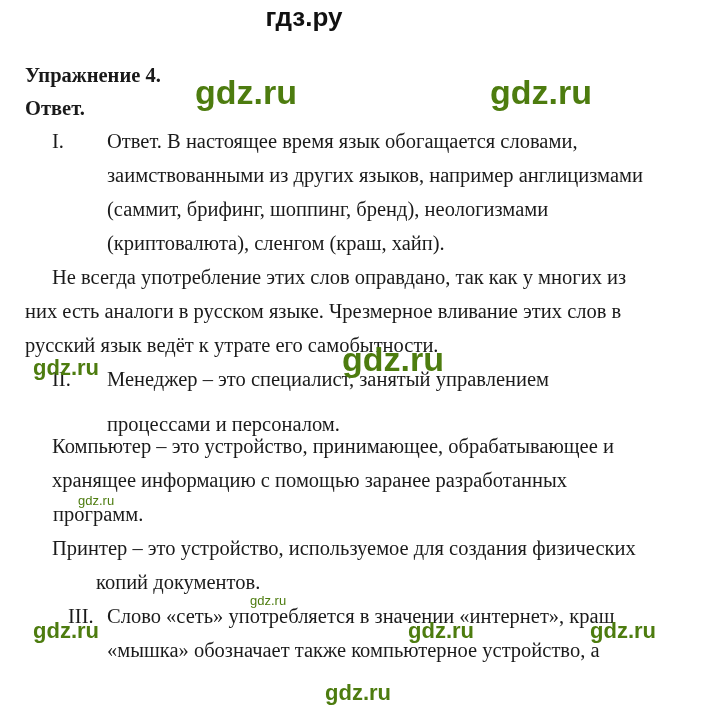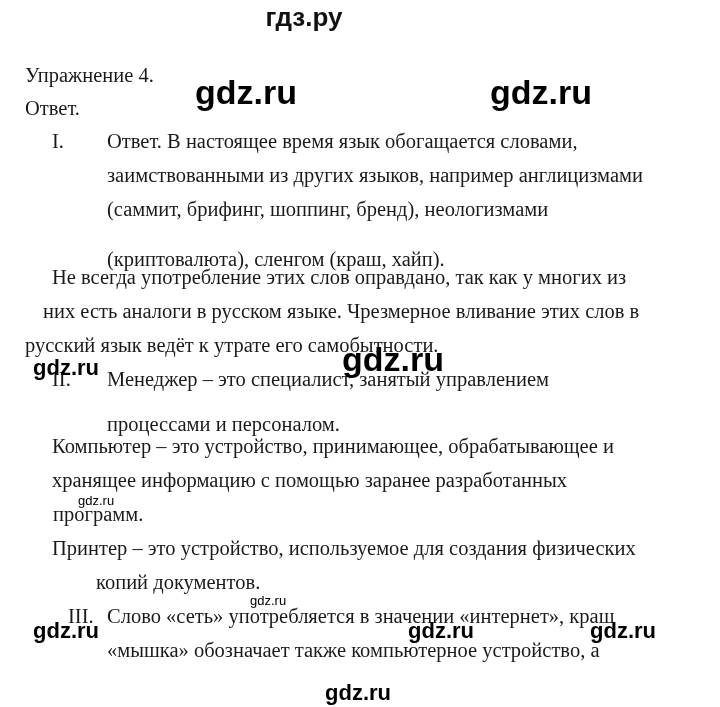--- a/index.html
+++ b/index.html
@@ -6,45 +6,45 @@
     body {
       width: 720px; height: 707px; position: relative; overflow: hidden;
       font-family: "Liberation Serif", serif; color: #1a1a1a;
     }
     .site-header {
       position: absolute; left: 0; top: 2px; width: 608px; text-align: center;
       font-family: "Liberation Sans", sans-serif; font-weight: bold;
       font-size: 26px; color: #111;
     }
     .line { position: absolute; font-size: 20.5px; line-height: 1; white-space: nowrap; }
-    .bold { font-weight: normal; }
+    .bold { font-weight: bold; }
     .wm {
       position: absolute; font-family: "Liberation Sans", sans-serif;
-      font-weight: bold; color: #000000; line-height: 1; white-space: nowrap;
+      font-weight: bold; color: #4d7c0f; line-height: 1; white-space: nowrap;
     }
     .wm.big { font-size: 34px; }
     .wm.mid { font-size: 22px; }
     .wm.small { font-size: 13px; font-weight: normal; }
   </style>
 </head>
 <body>
 
 <div class="site-header">гдз.ру</div>
 
 <div class="line bold" style="left:25px;top:65px;">Упражнение 4.</div>
 <div class="line bold" style="left:25px;top:98px;">Ответ.</div>
 
 <div class="line" style="left:52px;top:131px;">I.</div>
 <div class="line" style="left:107px;top:131px;">Ответ. В настоящее время язык обогащается словами,</div>
 <div class="line" style="left:107px;top:165px;">заимствованными из других языков, например англицизмами</div>
 <div class="line" style="left:107px;top:199px;">(саммит, брифинг, шоппинг, бренд), неологизмами</div>
-<div class="line" style="left:107px;top:233px;margin-top:16px;">(криптовалюта), сленгом (краш, хайп).</div>
+<div class="line" style="left:107px;top:233px;">(криптовалюта), сленгом (краш, хайп).</div>
 
 <div class="line" style="left:52px;top:267px;">Не всегда употребление этих слов оправдано, так как у многих из</div>
-<div class="line" style="left:25px;top:301px;margin-left:18px;">них есть аналоги в русском языке. Чрезмерное вливание этих слов в</div>
+<div class="line" style="left:25px;top:301px;">них есть аналоги в русском языке. Чрезмерное вливание этих слов в</div>
 <div class="line" style="left:25px;top:335px;">русский язык ведёт к утрате его самобытности.</div>
 
 <div class="line" style="left:52px;top:369px;">II.</div>
 <div class="line" style="left:107px;top:369px;">Менеджер – это специалист, занятый управлением</div>
 <div class="line" style="left:107px;top:414px;">процессами и персоналом.</div>
 <div class="line" style="left:52px;top:436px;">Компьютер – это устройство, принимающее, обрабатывающее и</div>
 <div class="line" style="left:52px;top:470px;">хранящее информацию с помощью заранее разработанных</div>
 <div class="line" style="left:53px;top:504px;">программ.</div>
 <div class="line" style="left:52px;top:538px;">Принтер – это устройство, используемое для создания физических</div>
 <div class="line" style="left:52px;top:572px;margin-left:44px;">копий документов.</div>

